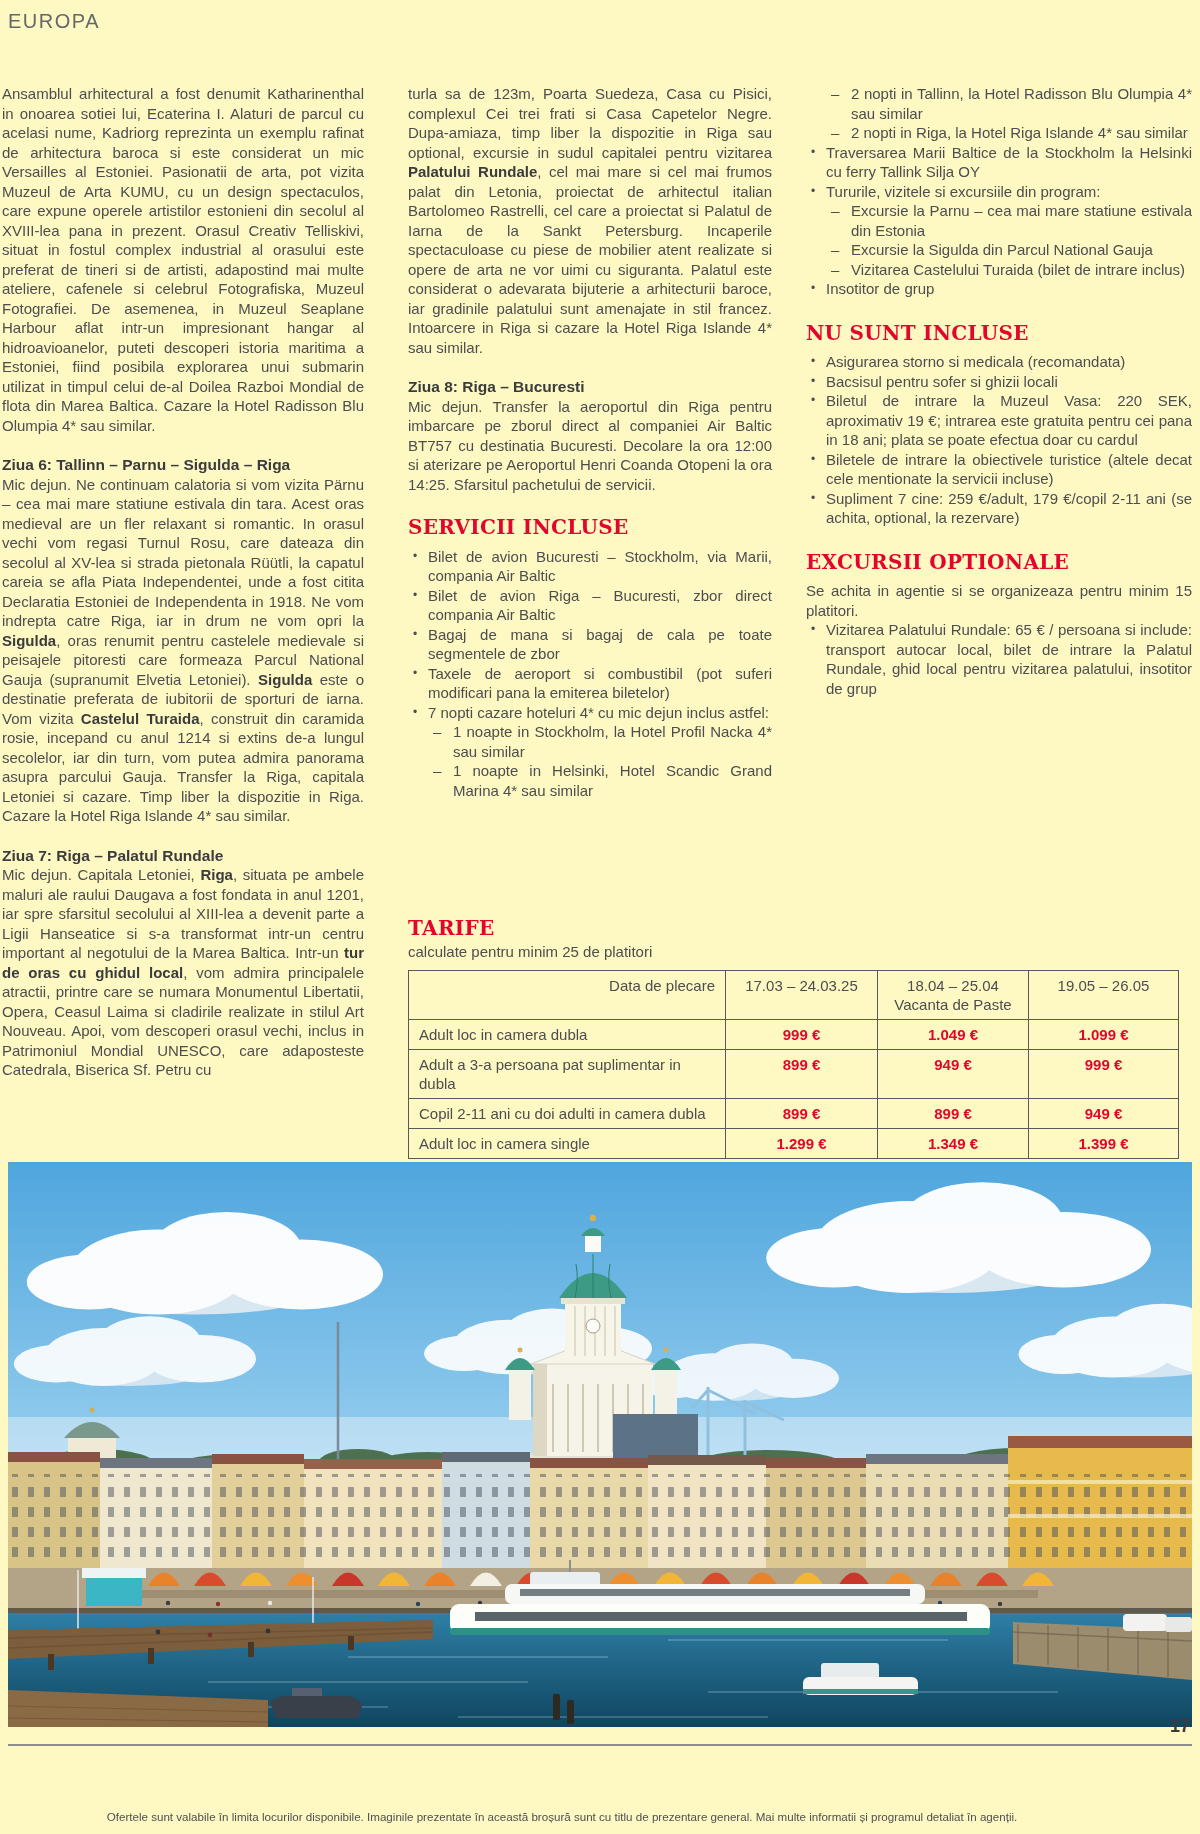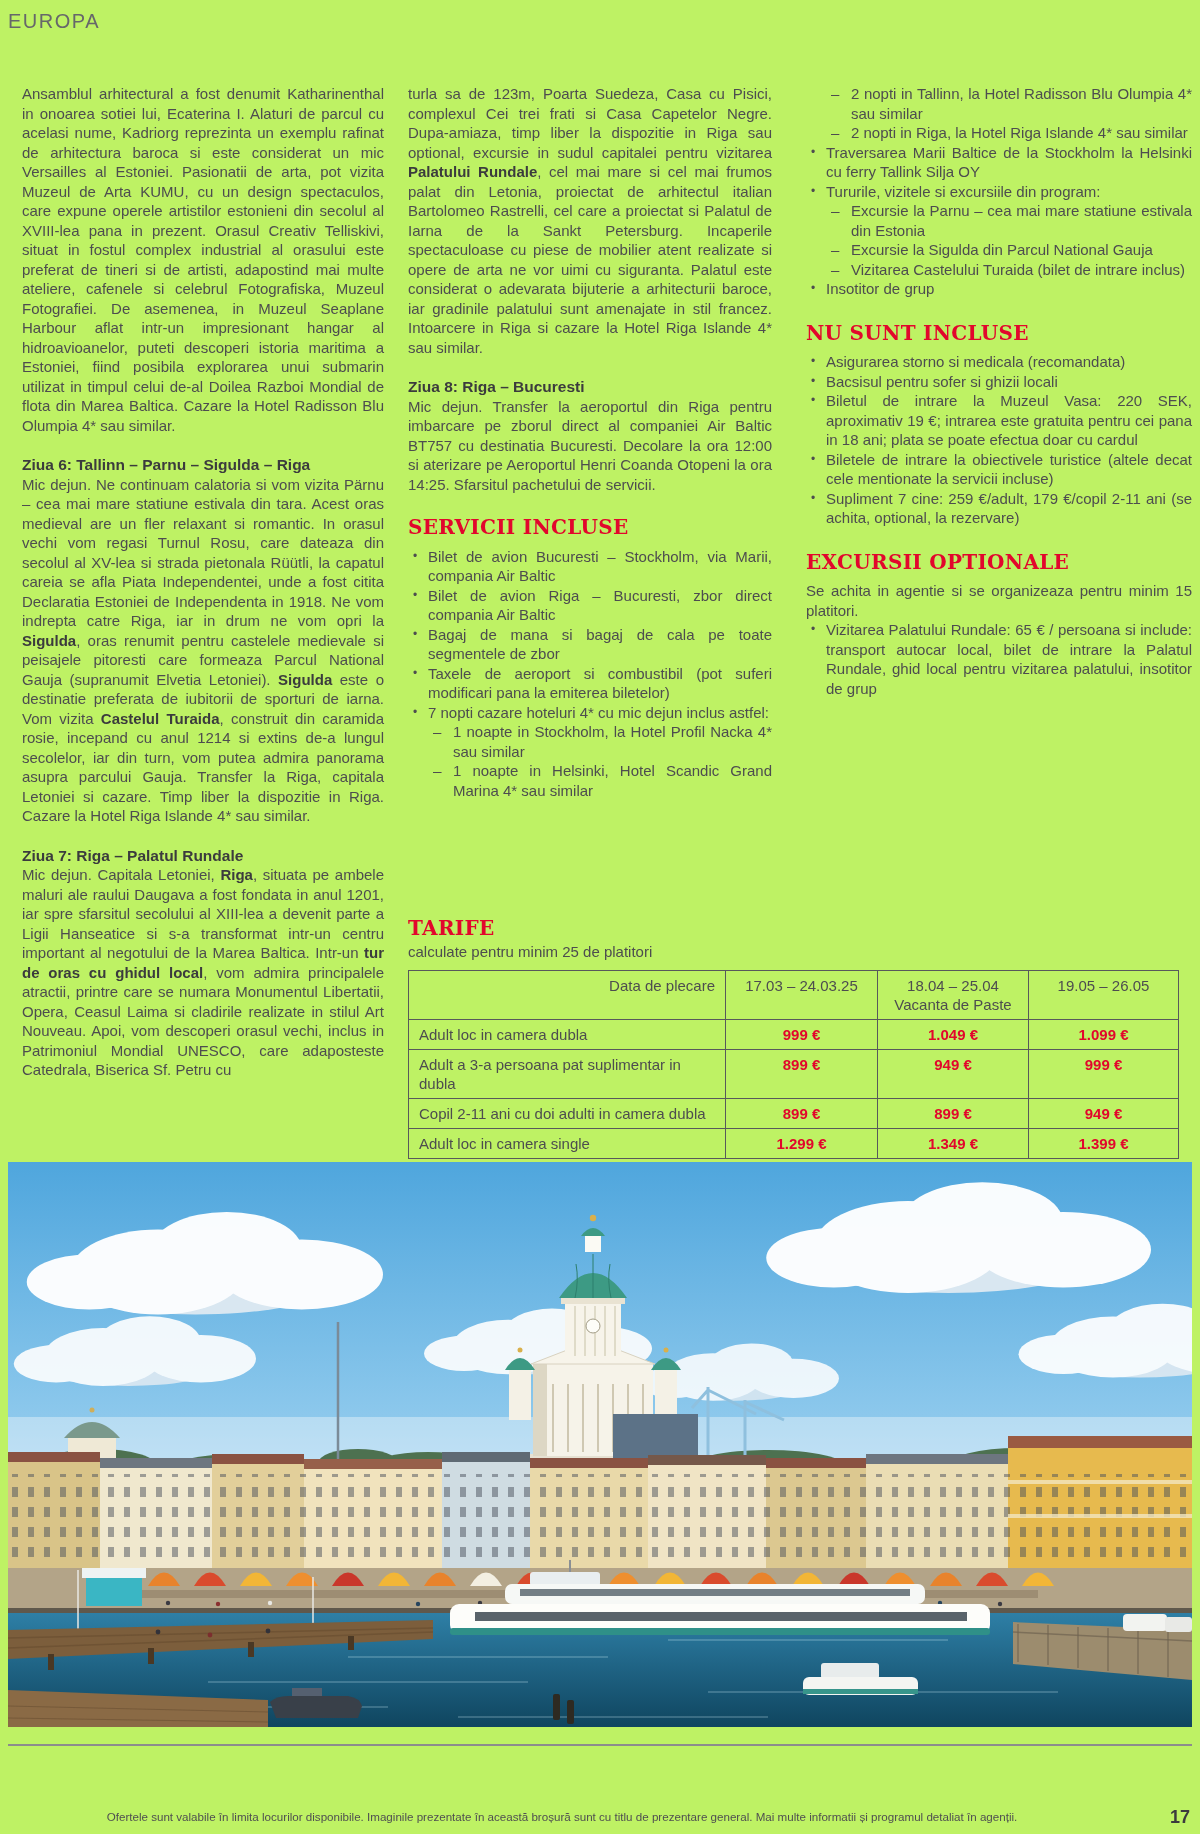--- a/index.html
+++ b/index.html
@@ -1,23 +1,23 @@
 <!DOCTYPE html>
 <html style="--accent: #e2062c;"><head>
 <meta charset="utf-8">
 <style>
   :root{ --accent:#e2062c; --body:#4d4d4f; --dark:#3b3b3d; --line:#58595b; }
   html,body{ margin:0; padding:0; background:#ffffff; }
   body{ font-family:"Liberation Sans", sans-serif; color:var(--body); }
-  .page{ position:relative; width:1200px; height:1834px; background:#bef264; overflow:hidden; }
+  .page{ position:relative; width:1200px; height:1834px; background:#fef9c3; overflow:hidden; }
 
   .section-label{ position:absolute; top:10px; left:8px; font-size:20px; letter-spacing:1.5px; color:#66676a; }
 
   .col{ position:absolute; top:84px; font-size:15px; line-height:19.5px; text-align:justify; }
-  #col1{ left:22px;   width:362px; }
+  #col1{ left:2px;   width:362px; }
   #col2{ left:408px; width:364px; }
   #col3{ left:806px; width:386px; }
 
   .body-p{ margin:0 0 20px 0; }
   .day-title{ font-size:15.5px; font-weight:bold; color:var(--dark); margin:0; text-align:left; }
   .red-heading{ font-family:"DejaVu Serif", serif; font-weight:bold; color:var(--accent);
                 font-size:20px; letter-spacing:0.3px; margin:25px 0 9px 0; text-align:left; }
   #col2 .red-heading{ margin-top:24px; }
   .optional-intro{ margin:0; }
 
@@ -33,21 +33,21 @@
   table{ border-collapse:collapse; width:770px; font-size:15px; table-layout:fixed; }
   td,th{ border:1px solid var(--line); padding:5px 10px; vertical-align:top; font-weight:normal; line-height:19px; }
   th.date-cell, td.price{ text-align:center; }
   th.label-cell{ text-align:right; }
   td.price{ color:var(--accent); font-weight:bold; }
 
   .photo{ position:absolute; left:8px; top:1162px; width:1184px; height:565px; }
   .photo svg{ display:block; width:1184px; height:565px; }
 
   .footer-line{ position:absolute; left:8px; width:1184px; top:1744px; border-top:2px solid #8c8c8c; }
-  .page-number{ position:absolute; top:1807px; right:10px; font-size:18px; font-weight:bold; color:var(--dark); }
+  .page-number{ position:absolute; top:1716px; right:10px; font-size:18px; font-weight:bold; color:var(--dark); }
   .disclaimer{ position:absolute; top:1810px; left:0; width:1124px; text-align:center; font-size:11.6px; color:#4f4f51; }
 </style>
 </head>
 <body>
 
 <div class="page">
 
   <div class="section-label">EUROPA</div>
 
   <div class="col" id="col1">

